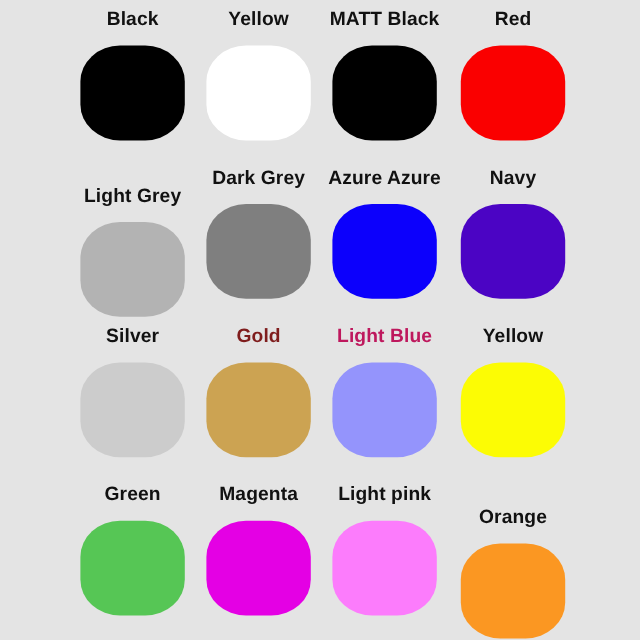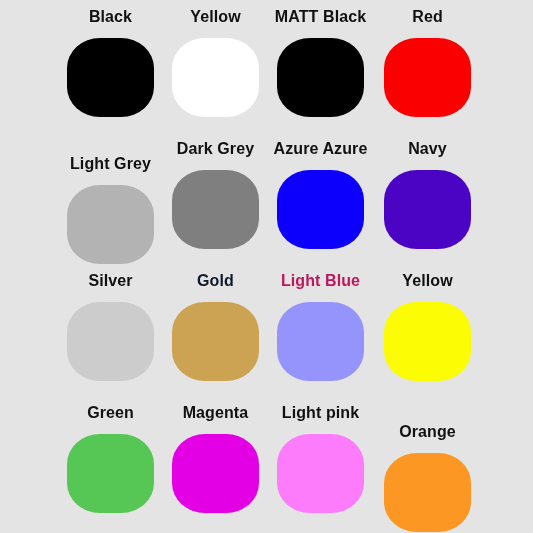--- a/index.html
+++ b/index.html
@@ -98,21 +98,21 @@
       <div class="swatch-chip" style="background: rgb(75, 4, 196);"></div>
     </div>
   </div>
 
   <div class="swatch-row">
     <div class="swatch-cell">
       <div class="swatch-label" style="color: rgb(17, 17, 17);">Silver</div>
       <div class="swatch-chip" style="background: rgb(204, 204, 204);"></div>
     </div>
     <div class="swatch-cell">
-      <div class="swatch-label" style="color: #0f172a;">Gold</div>
+      <div class="swatch-label" style="color: #7f1d1d;">Gold</div>
       <div class="swatch-chip" style="background: rgb(204, 163, 82);"></div>
     </div>
     <div class="swatch-cell">
       <div class="swatch-label" style="color: #be185d;">Light Blue</div>
       <div class="swatch-chip" style="background: rgb(148, 148, 252);"></div>
     </div>
     <div class="swatch-cell">
       <div class="swatch-label" style="color: rgb(17, 17, 17);">Yellow</div>
       <div class="swatch-chip" style="background: rgb(252, 252, 4);"></div>
     </div>

